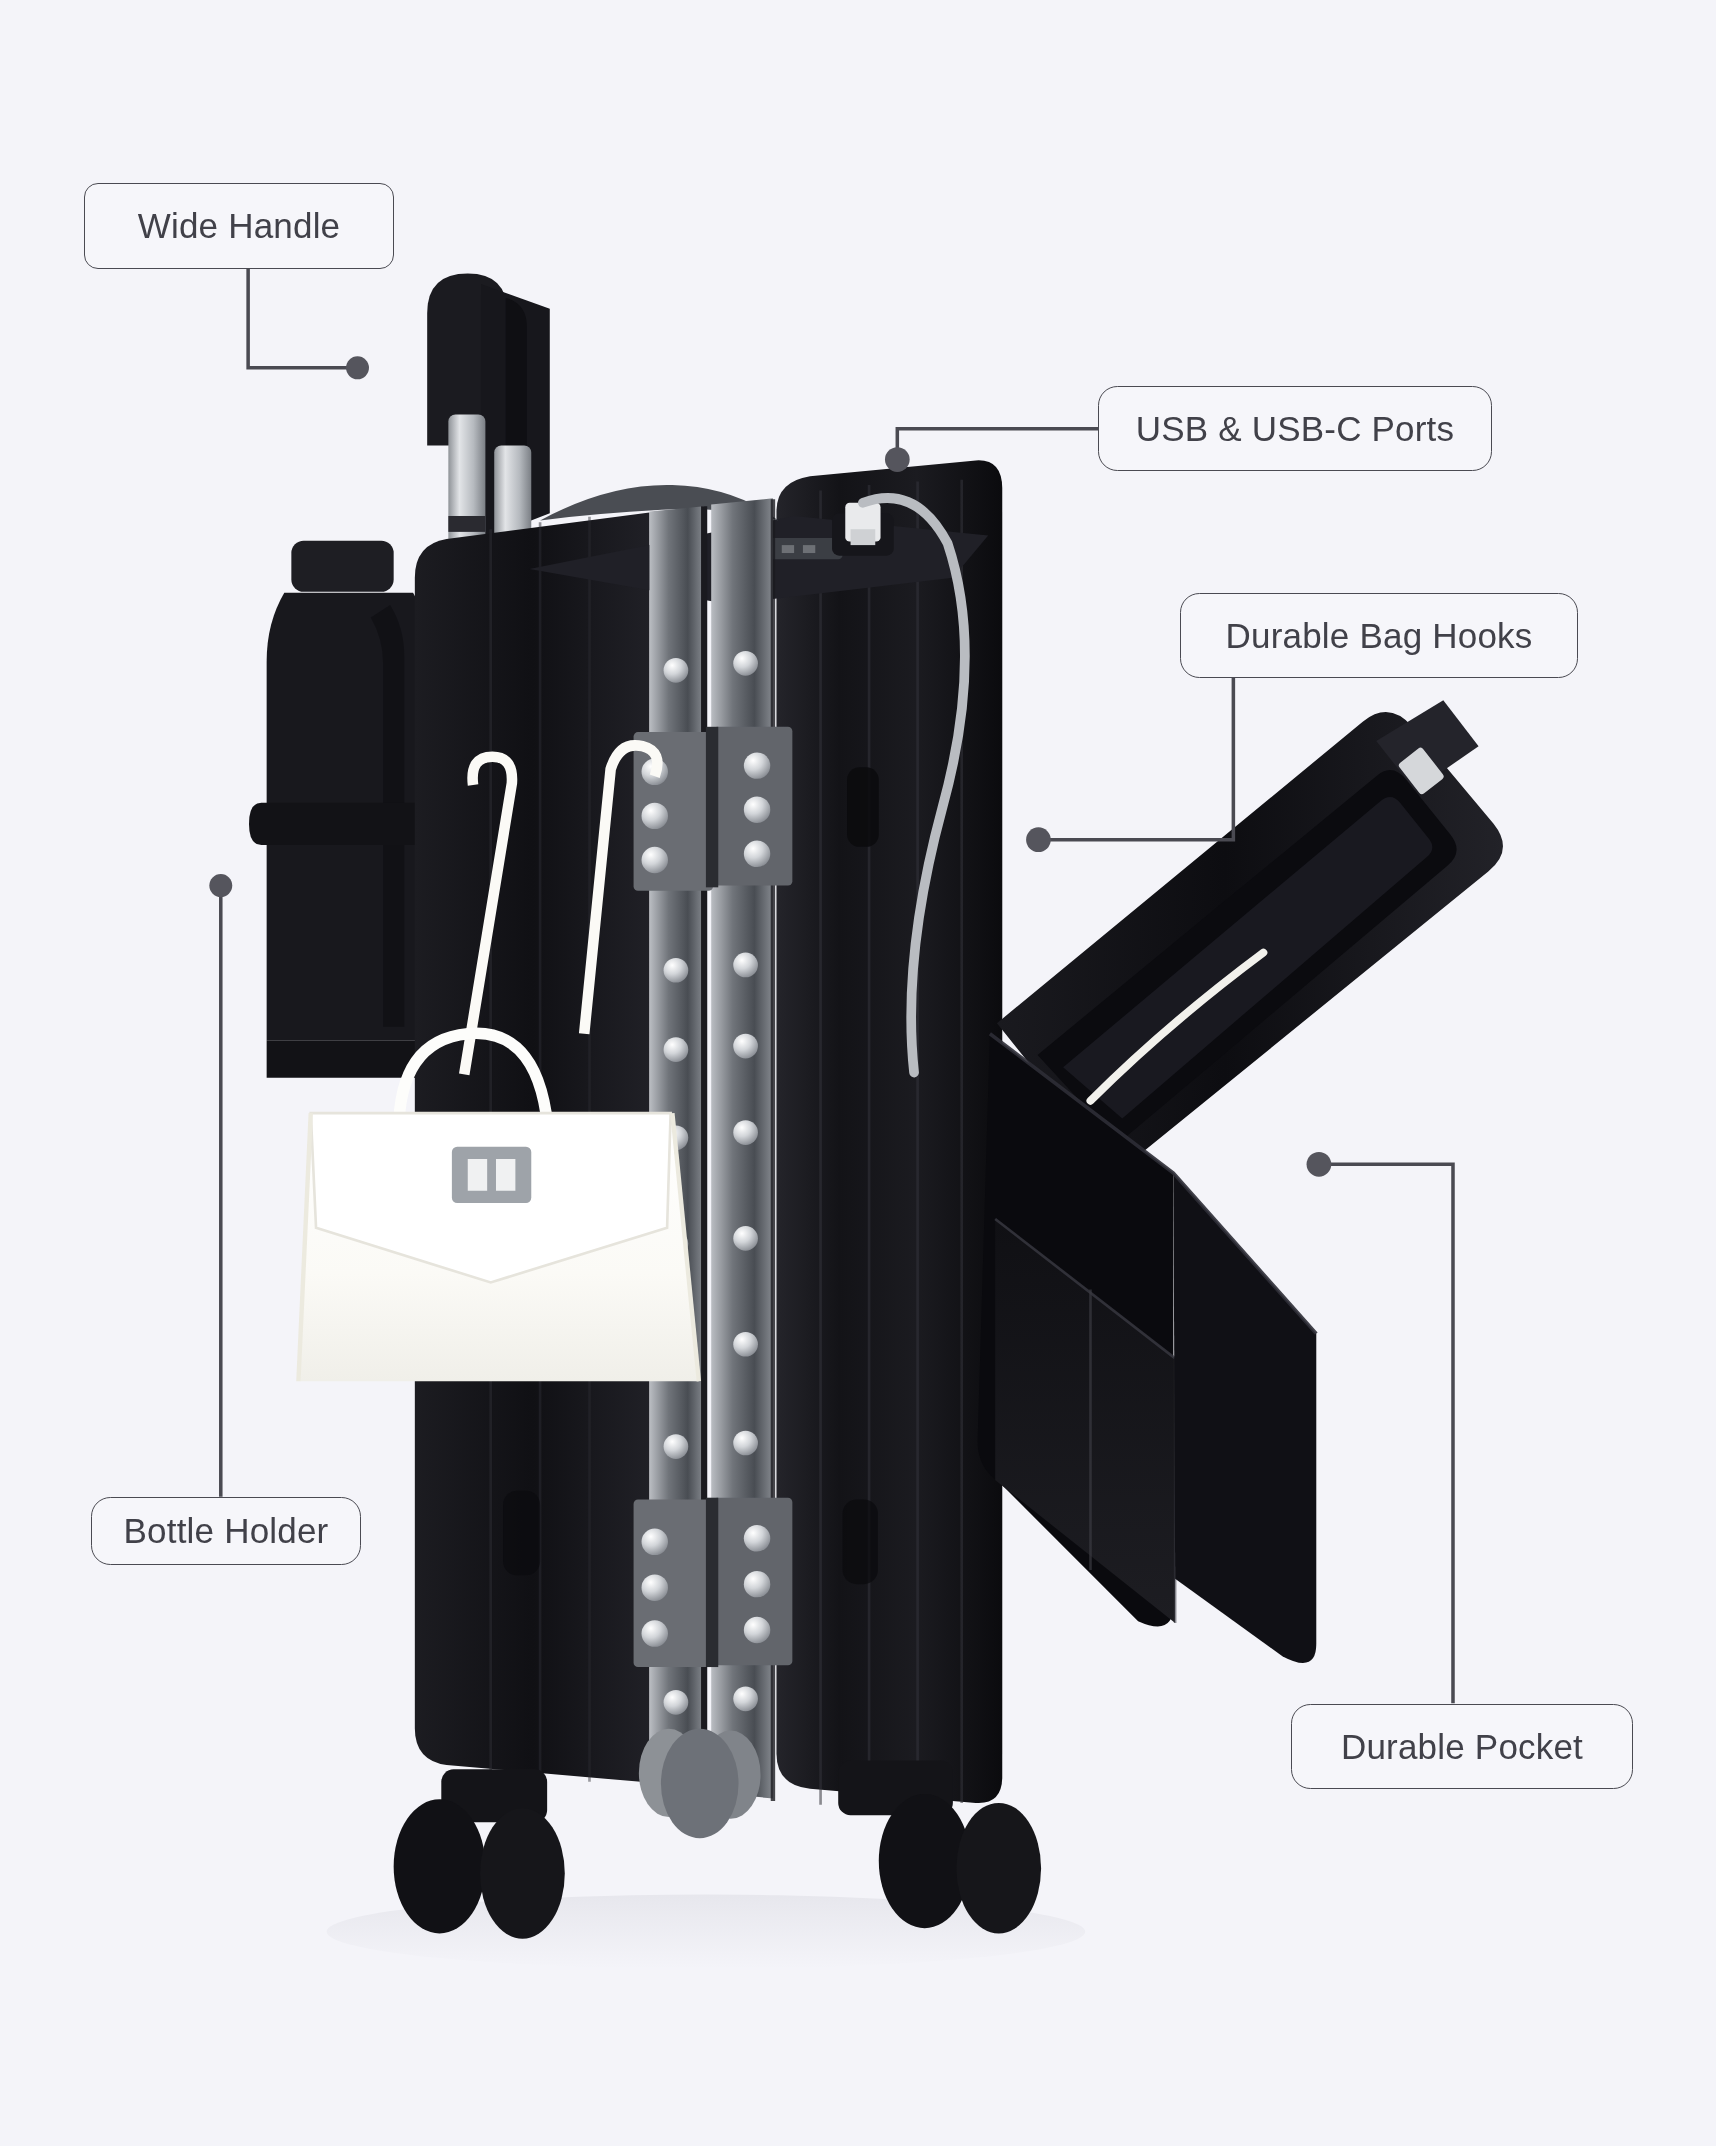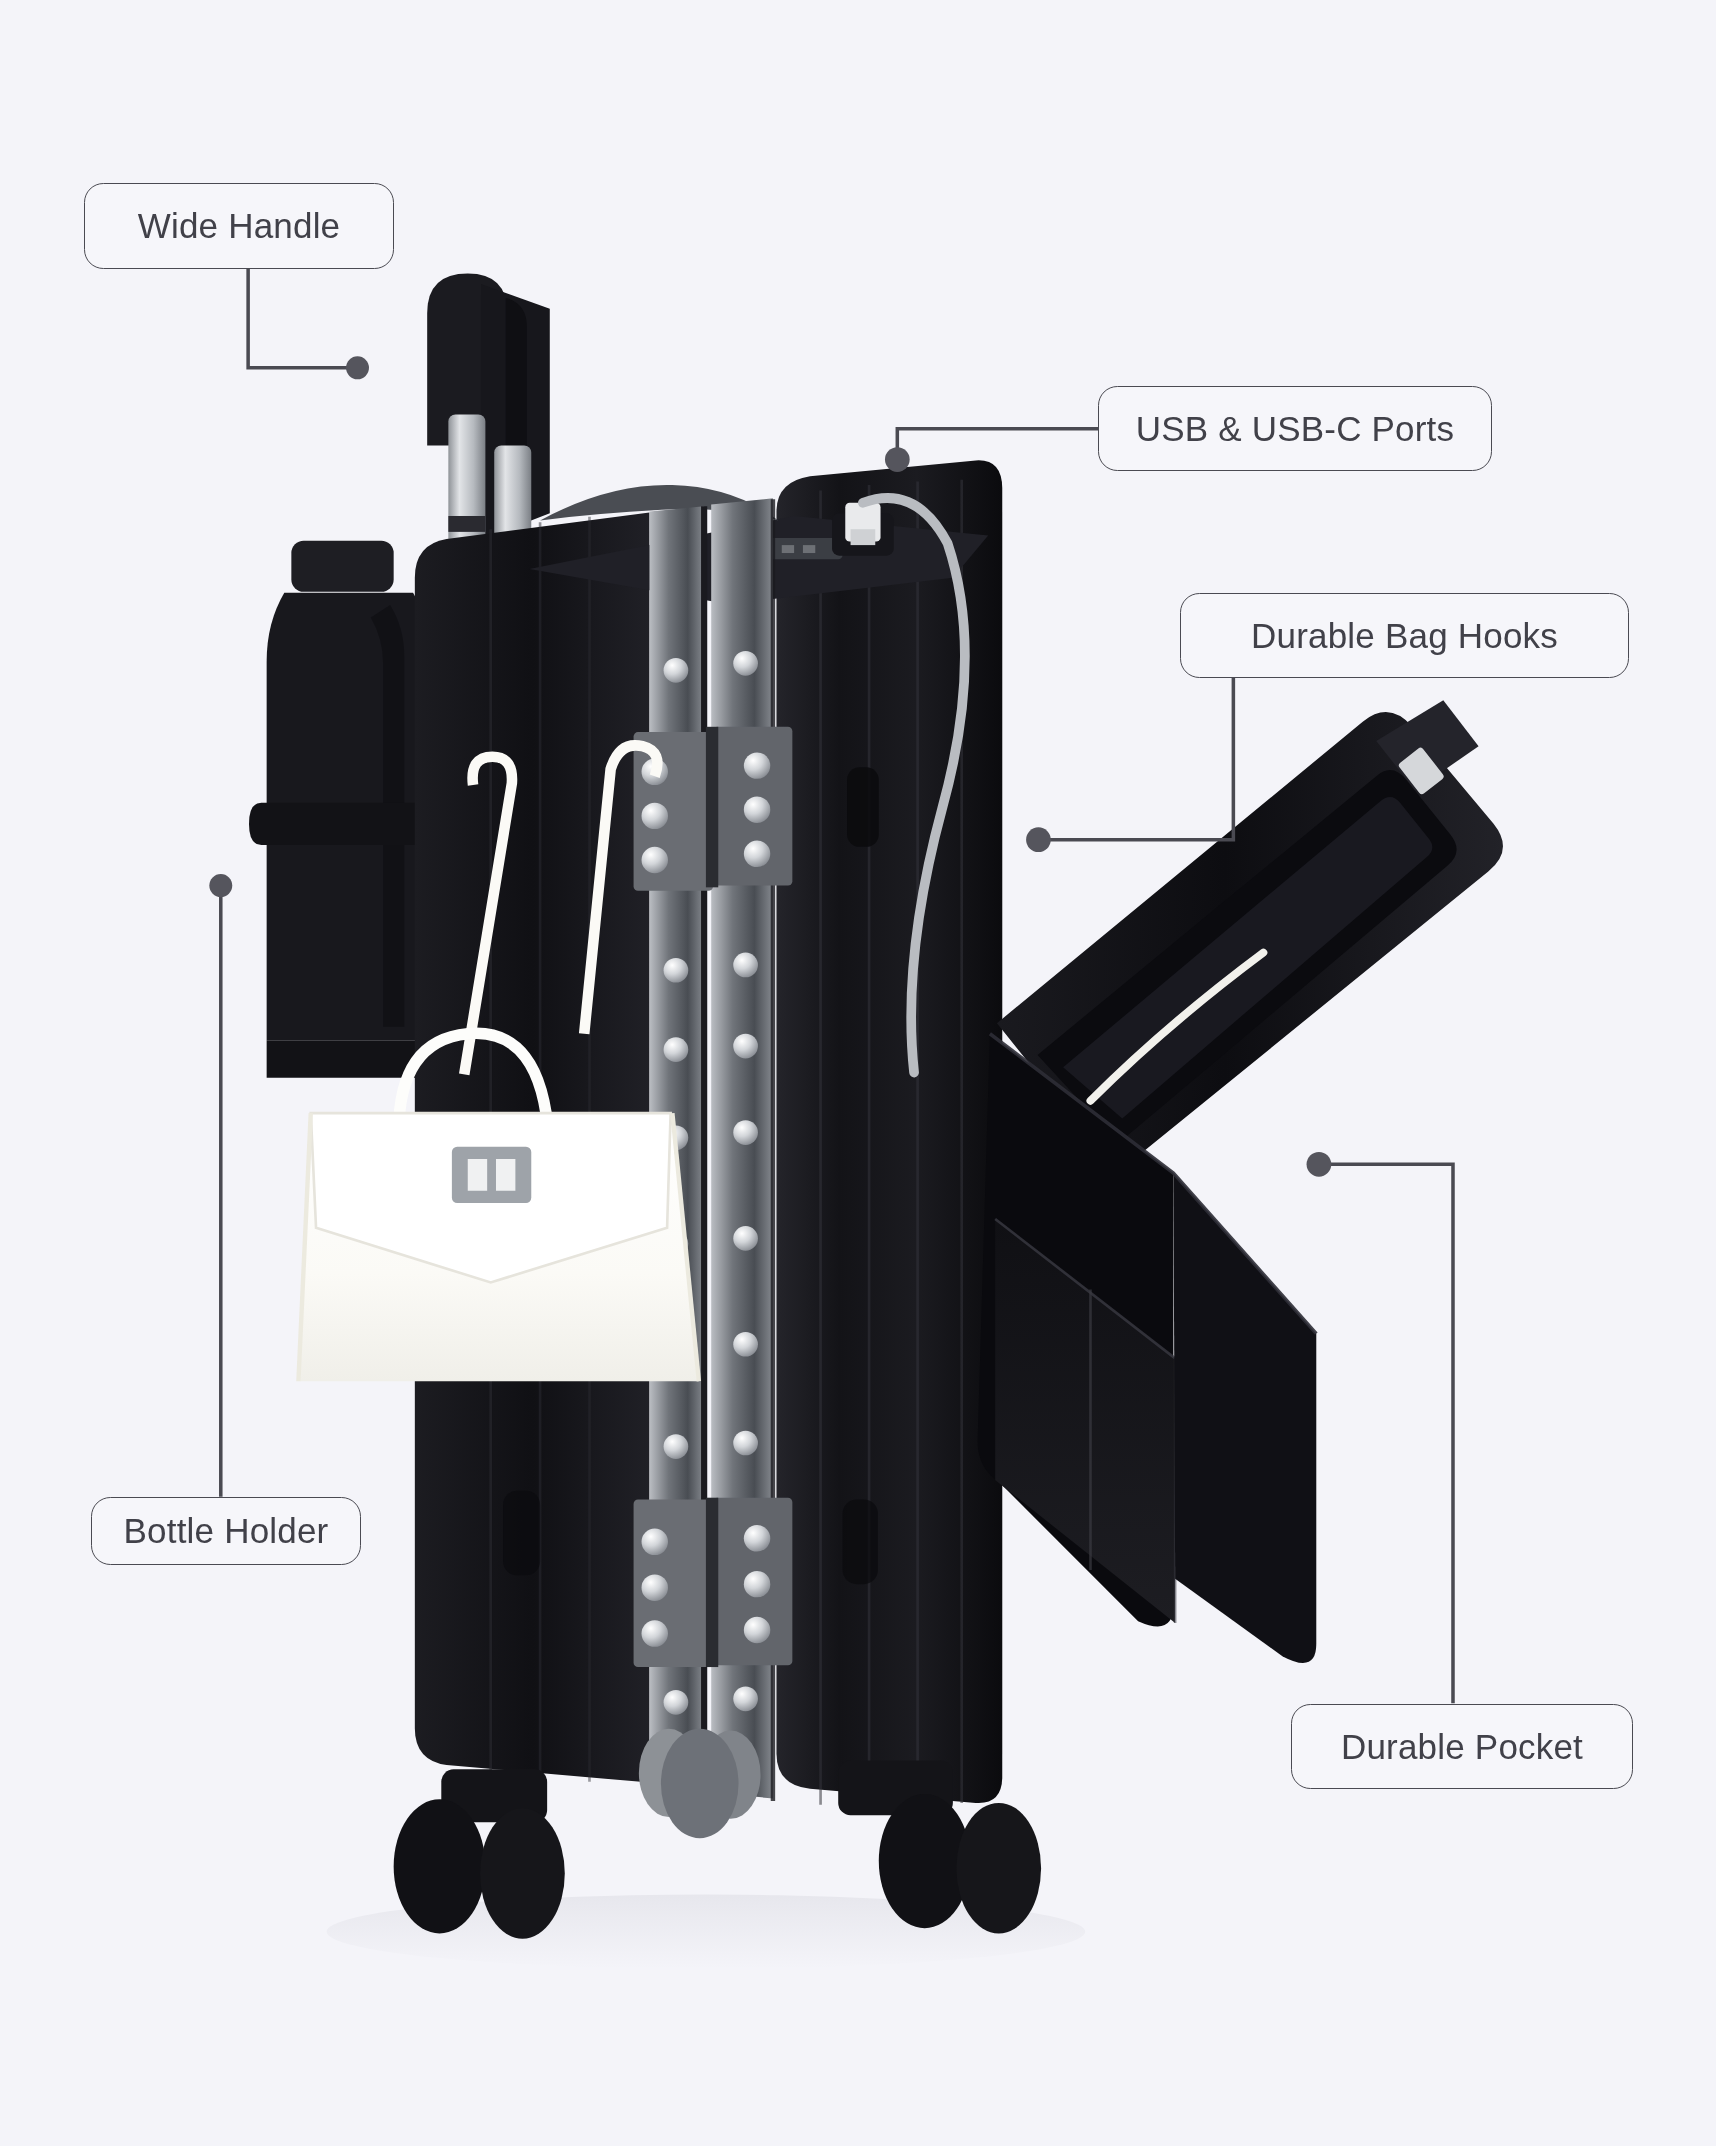--- a/index.html
+++ b/index.html
@@ -20,23 +20,23 @@
     display:flex;align-items:center;justify-content:center;
     background:#f6f6fa;
     border:1.8px solid #4a4a52;
     border-radius:19.4px;
     color:#414149;
     font-size:35px;
     letter-spacing:0.2px;
     white-space:nowrap;
     z-index:6;
   }
-  #callout-wide-handle  {left:84px;  top:183px;  width:310px; height:86px;}
+  #callout-wide-handle  {left:84px;  top:183px;  width:310px; height:86px;border-radius:14px;}
   #callout-usb-ports    {left:1098px;top:386px;  width:394px; height:85px;}
-  #callout-bag-hooks    {left:1180px;top:593px;  width:449px; height:85px;}
+  #callout-bag-hooks    {left:1180px;top:593px;  width:398px; height:85px;}
   #callout-bottle-holder{left:91px; top:1497px; width:270px; height:68px;}
   #callout-laptop-pocket{left:1291px;top:1704px; width:342px; height:85px;}
 </style>
 </head>
 <body style="background: rgb(244, 244, 249);">
 
 <div id="stage">
 
   <svg class="layer" viewBox="0 0 1946 2433">
     <defs>

